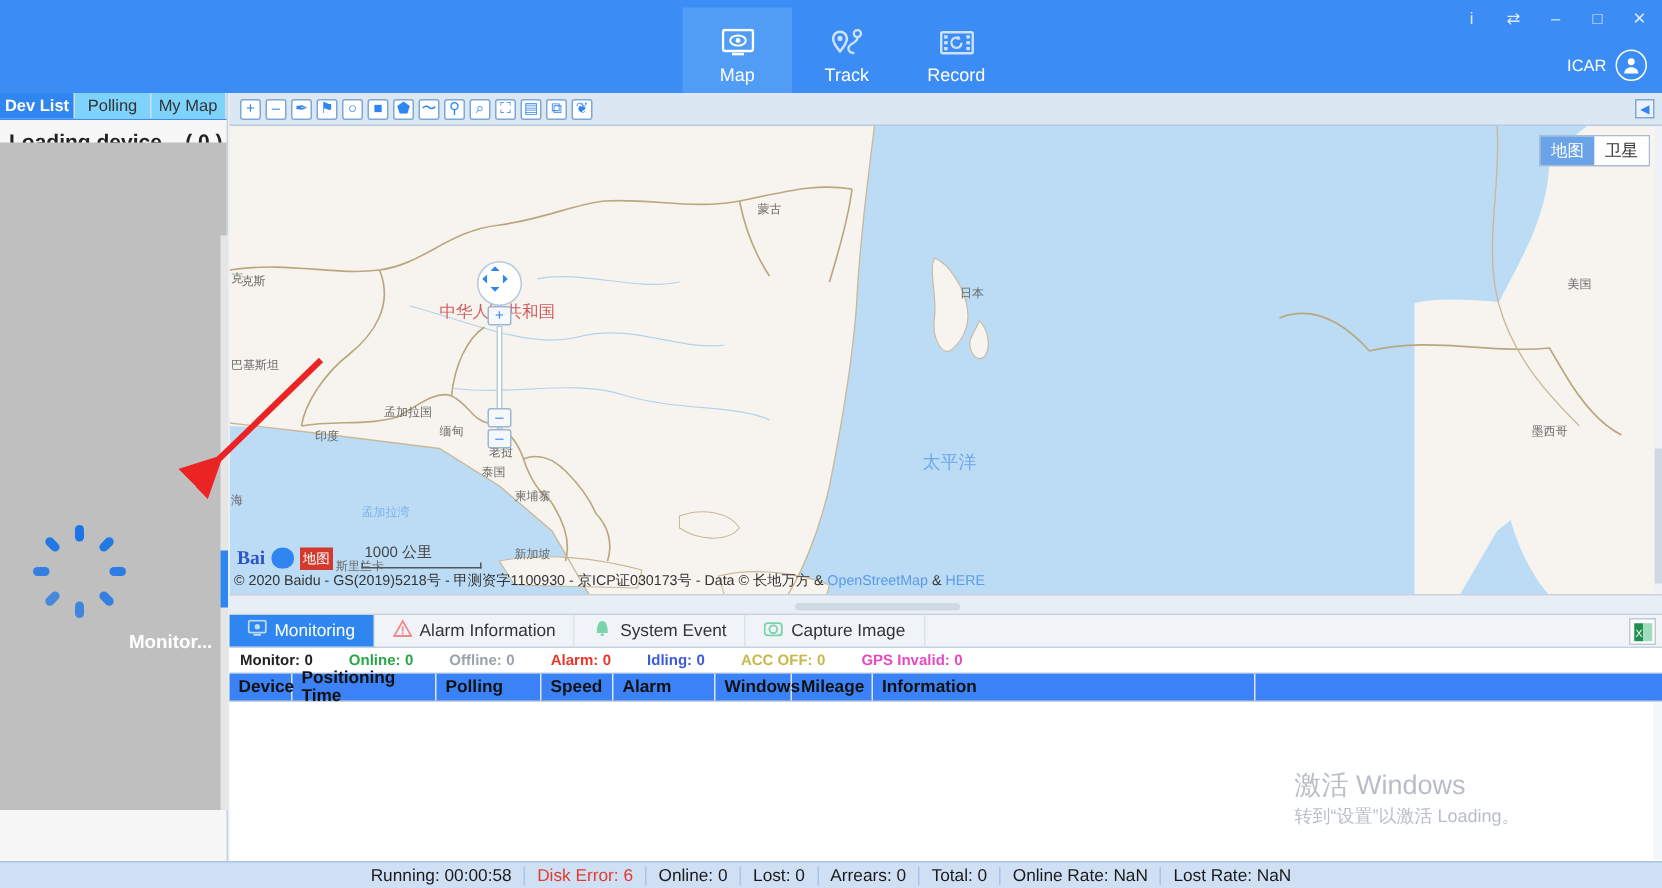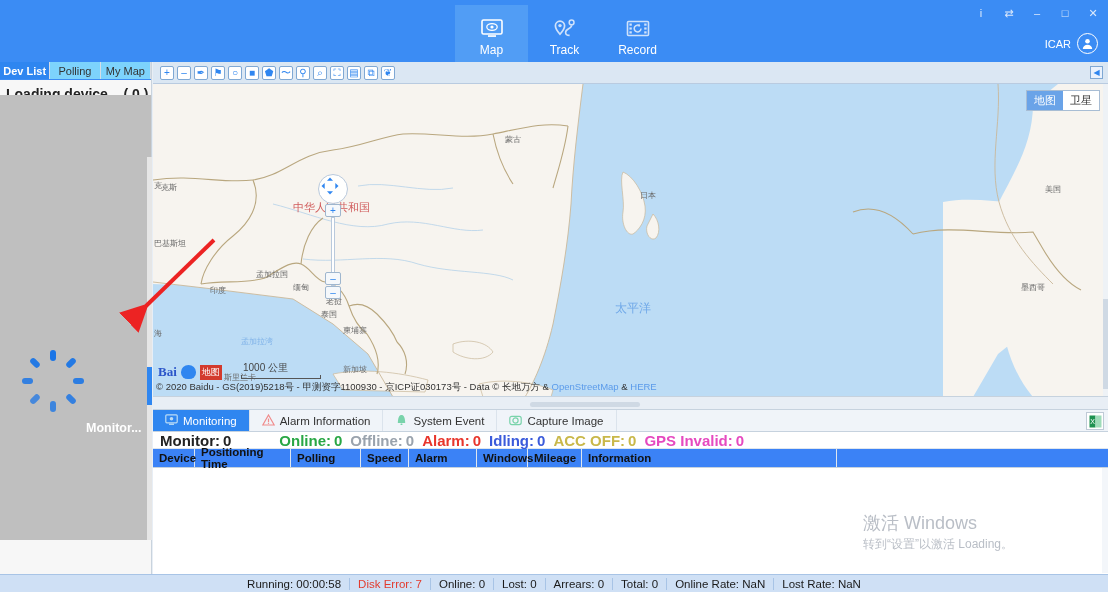--- a/index.html
+++ b/index.html
@@ -158,22 +158,22 @@
   .bt-tab {
     display:flex; align-items:center; gap:5px; padding:0 12px; font-size:11.5px;
     color:#333; cursor:pointer; border-right:1px solid #dbe3ec;
   }
   .bt-tab.active { background:#2f86f0; color:#ffffff; }
   .excel-btn {
     position:absolute; right:4px; top:2px; width:18px; height:18px;
     border:1px solid #bfcad6; background:#fff; display:flex; align-items:center; justify-content:center; cursor:pointer;
   }
   .stat-row {
-    height:17px; display:flex; gap:8px; padding-left:7px;
-    font-size:15px; border-bottom:1px solid #dfe6ee; background:#ffffff;
+    height:17px; display:flex; align-items:center; gap:24px; padding-left:7px;
+    font-size:10px; border-bottom:1px solid #dfe6ee; background:#ffffff;
   }
   .stat-item { display:flex; gap:3px; }
   .stat-item .k { font-weight:bold; }
   .stat-item .v { font-weight:bold; }
   .th-row { display:flex; height:19px; border-bottom:1px solid #c6d2de; background:#3b82f6; }
   .th {
     font-size:11.5px; font-weight:bold; color:#111; display:flex; align-items:center;
     padding-left:6px; border-right:1px solid #dfe6ee;
   }
   .table-body { height:103px; position:relative; }
@@ -484,21 +484,21 @@
             <text x="1.3" y="9.4" font-size="7" fill="#ffffff" font-family="Liberation Sans, sans-serif">X</text>
           </svg>
       </div>
     </div>
 
     <div class="stat-row">
       <span class="stat-item" style="color:#222222;">
           <span class="k">Monitor:</span>
           <span class="v">0</span>
         </span>
-      <span class="stat-item" style="color:#29a745;margin-left:40px;">
+      <span class="stat-item" style="color:#29a745;">
           <span class="k">Online:</span>
           <span class="v">0</span>
         </span>
       <span class="stat-item" style="color:#9aa3ad;">
           <span class="k">Offline:</span>
           <span class="v">0</span>
         </span>
       <span class="stat-item" style="color:#e8362c;">
           <span class="k">Alarm:</span>
           <span class="v">0</span>
@@ -532,21 +532,21 @@
       <div class="watermark">
         <div class="wm1">激活 Windows</div>
         <div class="wm2">转到“设置”以激活 Loading。</div>
       </div>
       <div class="bt-vscroll" style="top:0;"></div>
     </div>
   </div>
 
   <div class="statusbar">
     <span class="sb-item">Running: 00:00:58</span>
-    <span class="sb-item err">Disk Error: 7</span>
+    <span class="sb-item err">Disk Error: 6</span>
     <span class="sb-item">Online: 0</span>
     <span class="sb-item">Lost: 0</span>
     <span class="sb-item">Arrears: 0</span>
     <span class="sb-item">Total: 0</span>
     <span class="sb-item">Online Rate: NaN</span>
     <span class="sb-item">Lost Rate: NaN</span>
   </div>
 
 </div>
 

